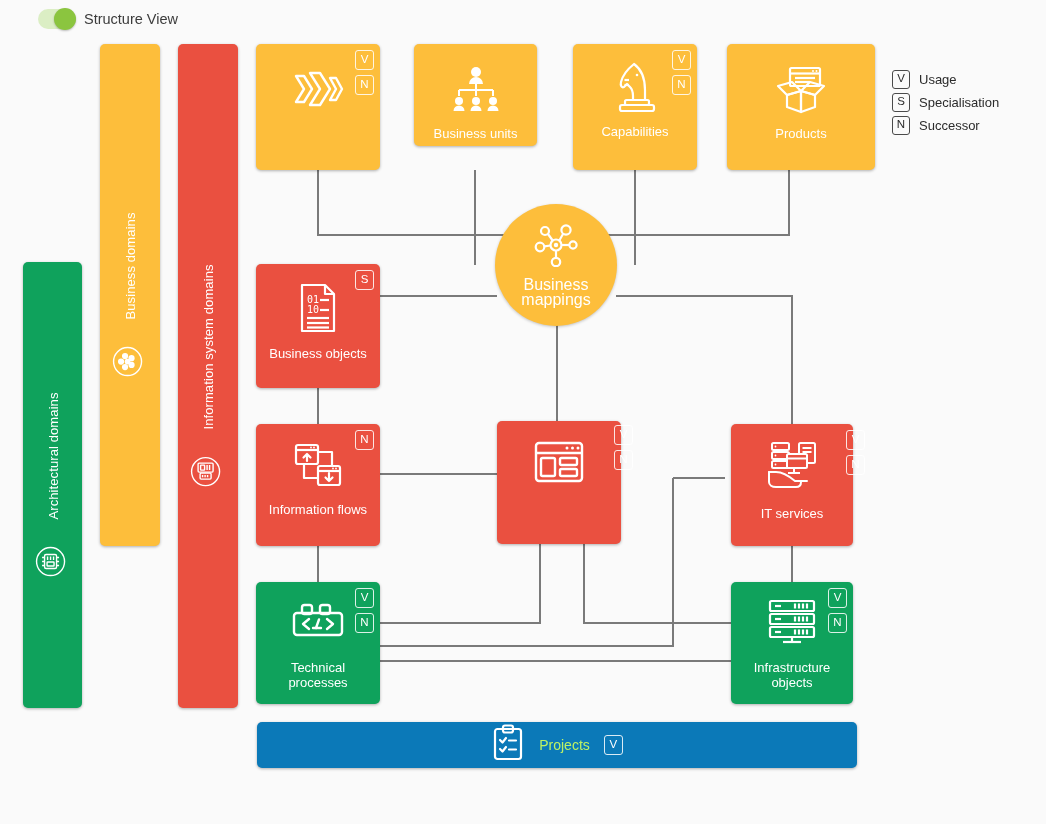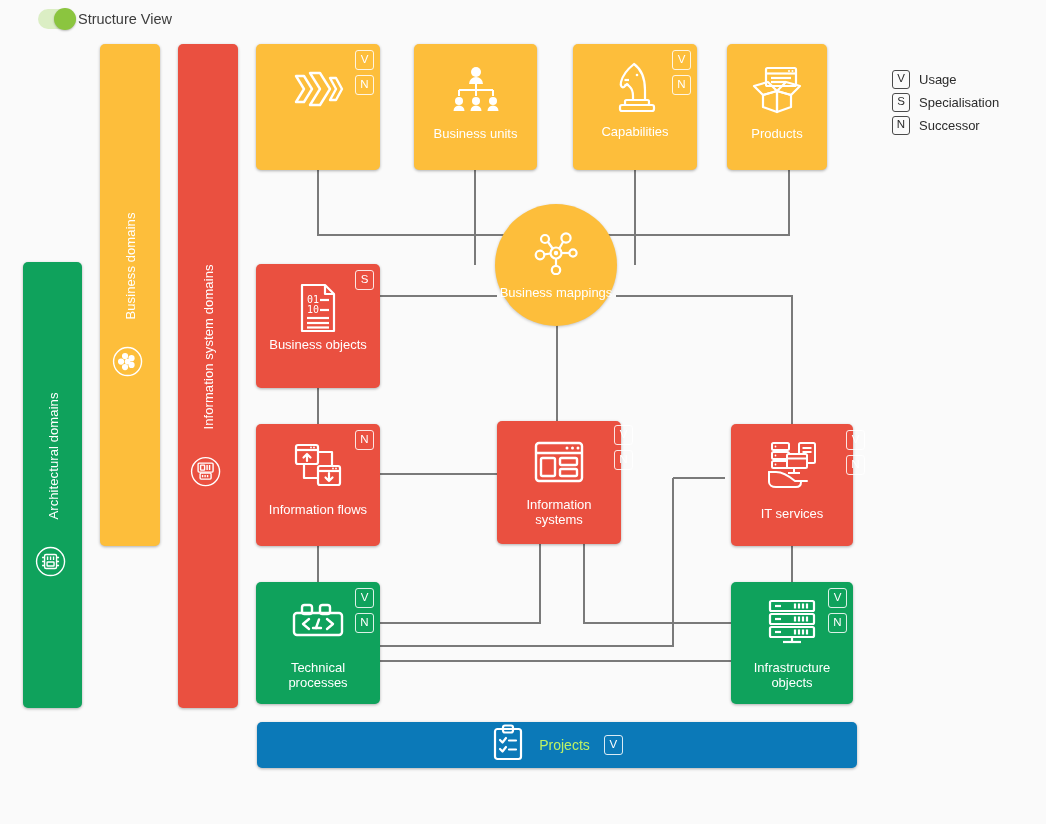--- a/index.html
+++ b/index.html
@@ -6,21 +6,21 @@
   body{
     width:1046px;height:824px;
     background:#fafafa;
     font-family:"Liberation Sans", sans-serif;
     overflow:hidden;
     position:relative;
   }
   #canvas{position:absolute;left:0;top:0;width:1046px;height:824px;}
 
   
-  .toggle-row{position:absolute;left:38px;top:9px;display:flex;align-items:center;gap:2px;}
+  .toggle-row{position:absolute;left:38px;top:9px;display:flex;align-items:center;gap:8px;}
   .toggle{
     width:38px;height:20px;border-radius:10px;background:#dbeec4;position:relative;
     cursor:pointer;
   }
   .toggle .knob{
     position:absolute;right:0;top:-1px;width:22px;height:22px;border-radius:50%;
     background:#8bc53f;box-shadow:0 1px 2px rgba(0,0,0,.25);
   }
   .toggle-label{font-size:14.5px;color:#3c3c3c;white-space:nowrap;}
 
@@ -67,21 +67,21 @@
     width:17px;height:18px;border:1px solid rgba(255,255,255,.85);border-radius:3px;
     display:flex;align-items:center;justify-content:center;
     font-size:11.5px;color:#fff;line-height:1;background:transparent;
   }
 
   .circle-node{
     position:absolute;border-radius:50%;
     display:flex;flex-direction:column;align-items:center;justify-content:center;
     color:#fff;box-shadow:0 1px 3px rgba(0,0,0,.22);
   }
-  .circle-node .card-label{font-size:13px;line-height:15px;text-align:center;}
+  .circle-node .card-label{font-size:16px;line-height:15px;text-align:center;}
 
   .bar-node{
     position:absolute;border-radius:5px;color:#fff;
     display:flex;align-items:center;justify-content:center;gap:14px;
     box-shadow:0 1px 3px rgba(0,0,0,.30);
   }
   .bar-node .bar-label{font-size:14px;color:#bef264;}
 </style>
 </head>
 <body>
@@ -208,21 +208,21 @@
         <path d="M20,5 L30,5 L40,21 L30,37 L20,37 L30,21 Z"></path>
         <path d="M40,10 L46,10 L52,21 L46,32 L40,32 L46,21 Z"></path>
       </svg>
     </span>
     <div class="card-badges" style="right:6px;top:6px;">
       <span class="badge-w">V</span>
       <span class="badge-w">N</span>
     </div>
   </div>
 
-  <div class="node card" style="left:414px;top:44px;width:123px;height:126px;background:#FDBE3B;padding-top:20px;">
+  <div class="node card" style="left:414px;top:44px;width:123px;height:102px;background:#FDBE3B;padding-top:20px;">
     <span class="card-icon">
       <svg width="54" height="50" viewBox="0 0 54 50" fill="none" stroke="#fff" stroke-width="2">
         <circle cx="27" cy="8" r="5" fill="#fff" stroke="none"></circle>
         <path d="M20,20 a7,7 0 0 1 14,0 z" fill="#fff" stroke="none"></path>
         <path d="M27,20 L27,26 M10,26 L44,26 M10,26 L10,32 M27,26 L27,32 M44,26 L44,32"></path>
         <circle cx="10" cy="37" r="4" fill="#fff" stroke="none"></circle>
         <path d="M4.5,47 a5.5,5.5 0 0 1 11,0 z" fill="#fff" stroke="none"></path>
         <circle cx="27" cy="37" r="4" fill="#fff" stroke="none"></circle>
         <path d="M21.5,47 a5.5,5.5 0 0 1 11,0 z" fill="#fff" stroke="none"></path>
         <circle cx="44" cy="37" r="4" fill="#fff" stroke="none"></circle>
@@ -243,21 +243,21 @@
         <rect x="9" y="45" width="34" height="6" rx="2"></rect>
       </svg>
     </span>
     <span class="card-label" style="margin-top:10px;">Capabilities</span>
     <div class="card-badges" style="right:6px;top:6px;">
       <span class="badge-w">V</span>
       <span class="badge-w">N</span>
     </div>
   </div>
 
-  <div class="node card" style="left:727px;top:44px;width:100px;height:126px;background:#FDBE3B;padding-top:20px;">
+  <div class="node card" style="left:727px;top:44px;width:148px;height:126px;background:#FDBE3B;padding-top:20px;">
     <span class="card-icon">
       <svg width="58" height="52" viewBox="0 0 58 52" fill="none" stroke="#fff" stroke-width="2.2" stroke-linejoin="round">
         <rect x="18" y="4" width="30" height="18" rx="1.5"></rect>
         <line x1="18" y1="9.5" x2="48" y2="9.5"></line>
         <circle cx="41" cy="7" r="1" fill="#fff" stroke="none"></circle>
         <circle cx="44.5" cy="7" r="1" fill="#fff" stroke="none"></circle>
         <line x1="23" y1="14" x2="43" y2="14"></line>
         <line x1="23" y1="18" x2="38" y2="18"></line>
         <path d="M6,22 L20,18 L29,27 L15,31 Z"></path>
         <path d="M52,22 L38,18 L29,27 L43,31 Z"></path>
@@ -295,21 +295,21 @@
         <path d="M29,3 L29,12 L38,12"></path>
         <text x="11" y="21" font-family="DejaVu Sans Mono, monospace" font-size="10" fill="#fff" stroke="none">01</text>
         <text x="11" y="31" font-family="DejaVu Sans Mono, monospace" font-size="10" fill="#fff" stroke="none">10</text>
         <line x1="24" y1="18" x2="33" y2="18"></line>
         <line x1="24" y1="28" x2="33" y2="28"></line>
         <line x1="11" y1="36" x2="33" y2="36"></line>
         <line x1="11" y1="41" x2="33" y2="41"></line>
         <line x1="11" y1="45.5" x2="33" y2="45.5"></line>
       </svg>
     </span>
-    <span class="card-label" style="margin-top:3px;">Business objects</span>
+    <span class="card-label" style="margin-top:12px;">Business objects</span>
     <div class="card-badges" style="right:6px;top:6px;">
       <span class="badge-w">S</span>
     </div>
   </div>
 
   <div class="node card" style="left:256px;top:424px;width:124px;height:122px;background:#EA5040;padding-top:18px;">
     <span class="card-icon">
       <svg width="52" height="48" viewBox="0 0 52 48" fill="none" stroke="#fff" stroke-width="2.2" stroke-linejoin="round">
         <rect x="4" y="3" width="22" height="19" rx="2"></rect>
         <line x1="4" y1="8" x2="26" y2="8"></line>
@@ -337,21 +337,20 @@
         <rect x="5" y="4" width="46" height="38" rx="3"></rect>
         <line x1="5" y1="14" x2="51" y2="14"></line>
         <circle cx="36" cy="9" r="1.5" fill="#fff" stroke="none"></circle>
         <circle cx="41.5" cy="9" r="1.5" fill="#fff" stroke="none"></circle>
         <circle cx="47" cy="9" r="1.5" fill="#fff" stroke="none"></circle>
         <rect x="10" y="19" width="14" height="18" rx="1.5"></rect>
         <rect x="29" y="19" width="17" height="7" rx="1.5"></rect>
         <rect x="29" y="30" width="17" height="7" rx="1.5"></rect>
       </svg>
     </span>
-    <span class="card-label" style="margin-top:10px;">Information systems</span>
     <div class="card-badges" style="right:-12px;top:4px;">
       <span class="badge-w">V</span>
       <span class="badge-w">N</span>
     </div>
   </div>
 
   <div class="node card" style="left:731px;top:424px;width:122px;height:122px;background:#EA5040;padding-top:16px;">
     <span class="card-icon">
       <svg width="58" height="50" viewBox="0 0 58 50" fill="none" stroke="#fff" stroke-width="2" stroke-linejoin="round">
         <rect x="9" y="3" width="17" height="7" rx="1.5"></rect>

